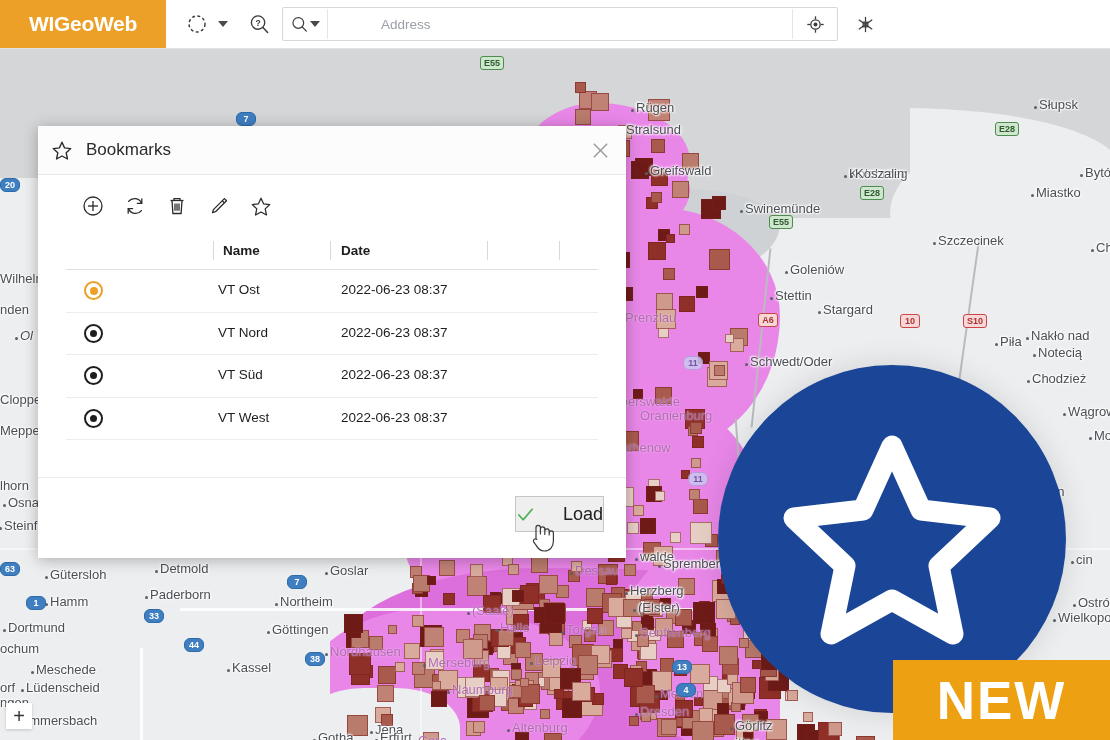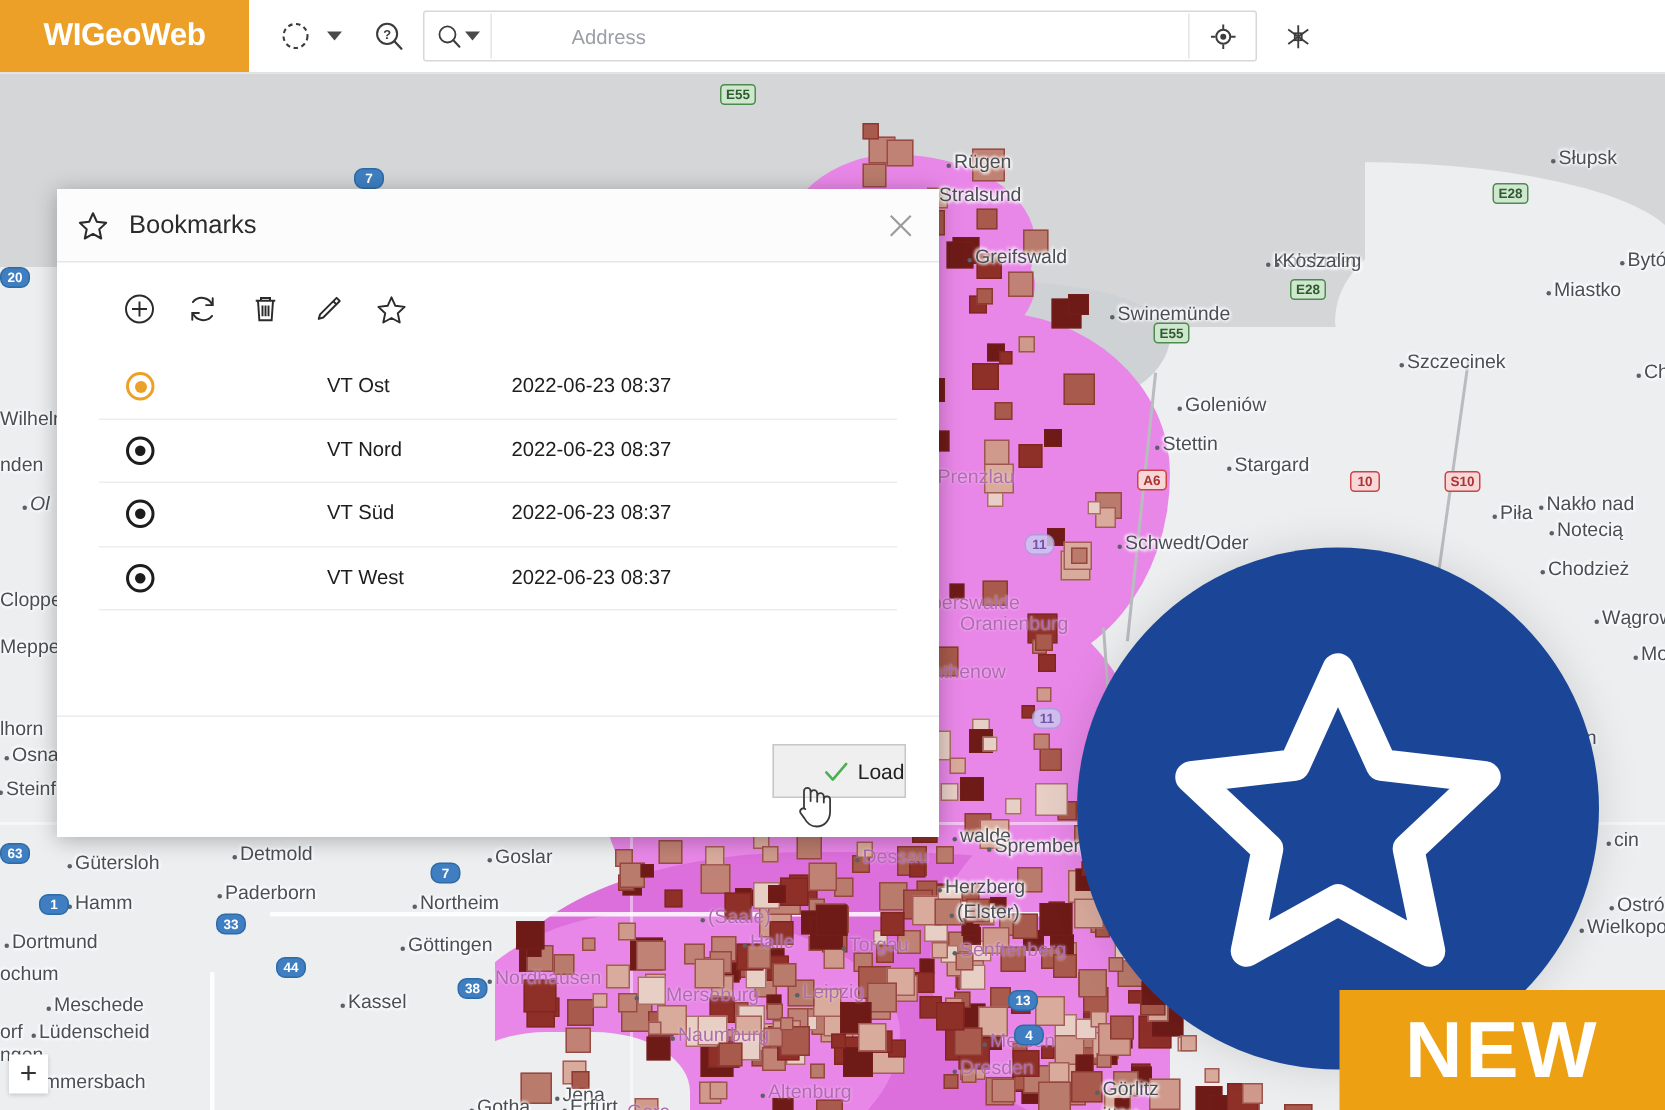--- a/index.html
+++ b/index.html
@@ -79,22 +79,22 @@
   .radio{position:absolute;left:18px;top:11px;width:19px;height:19px;border-radius:50%;
     box-sizing:border-box;border:2px solid #1d1d1d;display:flex;align-items:center;justify-content:center;cursor:pointer;}
   .radio i{width:7px;height:7px;border-radius:50%;background:#1d1d1d;display:block;}
   .radio.sel{border-color:#eda028;}
   .radio.sel i{background:#eda028;width:8px;height:8px;}
   .cell-name{position:absolute;left:152px;top:12px;font-size:13.5px;color:#1d1d1d;}
   .cell-date{position:absolute;left:275px;top:12px;font-size:13.5px;color:#1d1d1d;}
 
   #dlg-foot{margin-top:auto;border-top:1px solid #ececec;height:80px;position:relative;}
   #load-btn{position:absolute;right:22px;top:18px;width:87px;height:34px;background:#efefef;
-    border:1px solid #c6c6c6;display:flex;align-items:center;justify-content:flex-end;gap:5px;
-    font-size:14px;color:#202020;cursor:pointer;}
+    border:1px solid #c6c6c6;display:flex;align-items:center;justify-content:space-between;gap:5px;
+    font-size:18px;color:#202020;cursor:pointer;}
 
   
   #cursor{position:absolute;left:528px;top:519px;width:30px;height:34px;z-index:70;pointer-events:none;}
 
   
   #star-circle{position:absolute;left:718px;top:365px;width:348px;height:348px;border-radius:50%;
     background:#1b4697;z-index:30;display:flex;align-items:center;justify-content:center;
     box-shadow:0 0 30px rgba(0,0,0,.12);}
   #new-badge{position:absolute;left:893px;top:660px;width:217px;height:80px;background:#eda011;
     z-index:35;display:flex;align-items:center;justify-content:center;}
@@ -633,21 +633,21 @@
       <div class="mlabel" style="left: 330px; top: 515px;">Goslar</div>
       <div class="mdot" style="left: 325px; top: 524px;"></div>
       <div class="mlabel faint" style="left: 330px; top: 596px;">Nordhausen</div>
       <div class="mdot" style="left: 325px; top: 605px;"></div>
       <div class="mlabel" style="left: 375px; top: 674px;">Jena</div>
       <div class="mdot" style="left: 370px; top: 683px;"></div>
       <div class="mlabel" style="left: 380px; top: 682px;">Erfurt</div>
       <div class="mdot" style="left: 375px; top: 691px;"></div>
       <div class="mlabel" style="left: 318px; top: 682px;">Gotha</div>
       <div class="mdot" style="left: 313px; top: 691px;"></div>
-      <div class="mlabel faint" style="left: 428px; top: 607px; margin-left: 16px;">Merseburg</div>
+      <div class="mlabel faint" style="left: 428px; top: 607px;">Merseburg</div>
       <div class="mdot" style="left: 423px; top: 616px;"></div>
       <div class="mlabel faint" style="left: 500px; top: 572px;">Halle</div>
       <div class="mdot" style="left: 495px; top: 581px;"></div>
       <div class="mlabel faint" style="left: 472px; top: 555px;">(Saale)</div>
       <div class="mdot" style="left: 467px; top: 564px;"></div>
       <div class="mlabel faint" style="left: 535px; top: 605px;">Leipzig</div>
       <div class="mdot" style="left: 530px; top: 614px;"></div>
       <div class="mlabel faint" style="left: 566px; top: 574px;">Torgau</div>
       <div class="mdot" style="left: 561px; top: 583px;"></div>
       <div class="mlabel faint" style="left: 640px; top: 577px;">Senftenberg</div>
@@ -830,20 +830,28 @@
       </div>
       <div class="tool">
         <svg width="22" height="21" viewBox="0 0 24 23" fill="none" stroke="#2b2b2b" stroke-width="1.4" stroke-linejoin="round">
           <path d="M12 2.4 L14.8 8.6 L21.6 9.4 L16.6 14.1 L18 20.8 L12 17.5 L6 20.8 L7.4 14.1 L2.4 9.4 L9.2 8.6 Z"></path>
         </svg>
       </div>
 
     </div>
 
     <div id="tbl">
+      <div id="thead">
+        <div class="colsep" style="left:147px"></div>
+        <div class="colsep" style="left:264px"></div>
+        <div class="colsep" style="left:421px"></div>
+        <div class="colsep" style="left:493px"></div>
+        <div class="th" style="left:157px">Name</div>
+        <div class="th" style="left:275px">Date</div>
+      </div>
       <div id="tbody">
           <div class="trow">
             <div class="radio sel">
               <i></i>
             </div>
             <div class="cell-name">VT Ost</div>
             <div class="cell-date">2022-06-23 08:37</div>
           </div>
           <div class="trow">
             <div class="radio">

